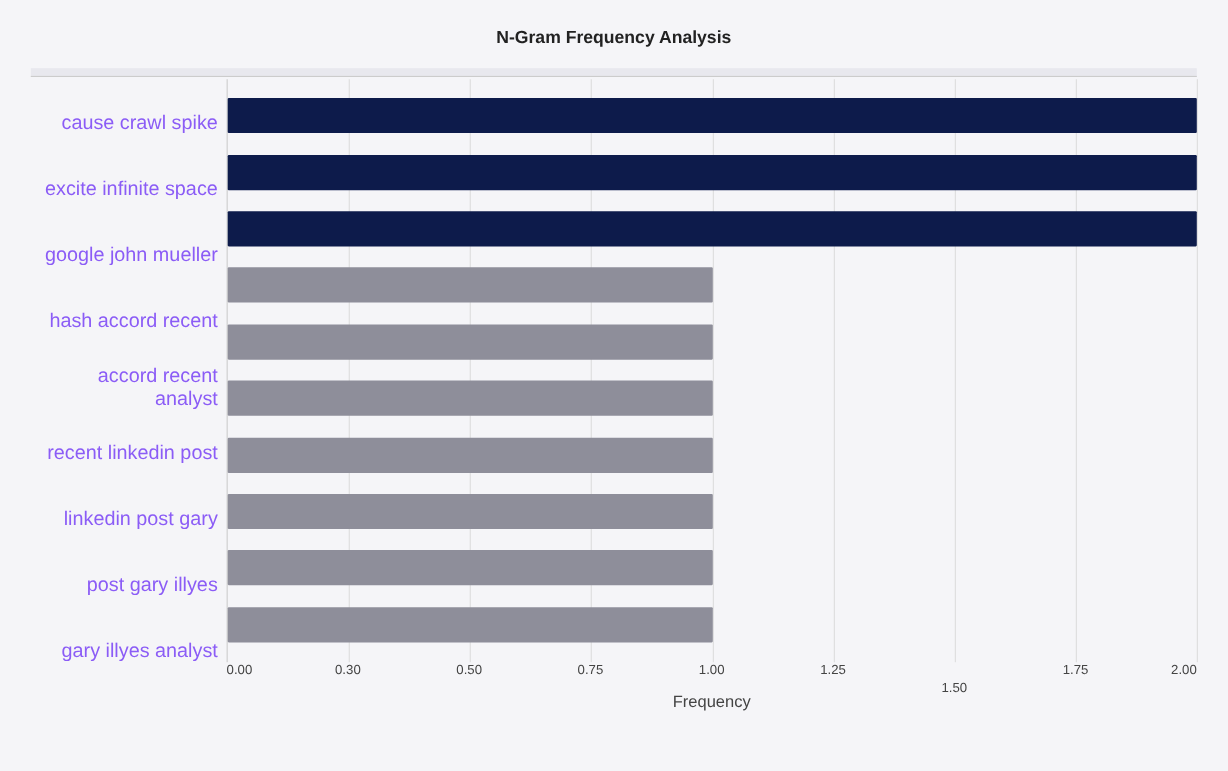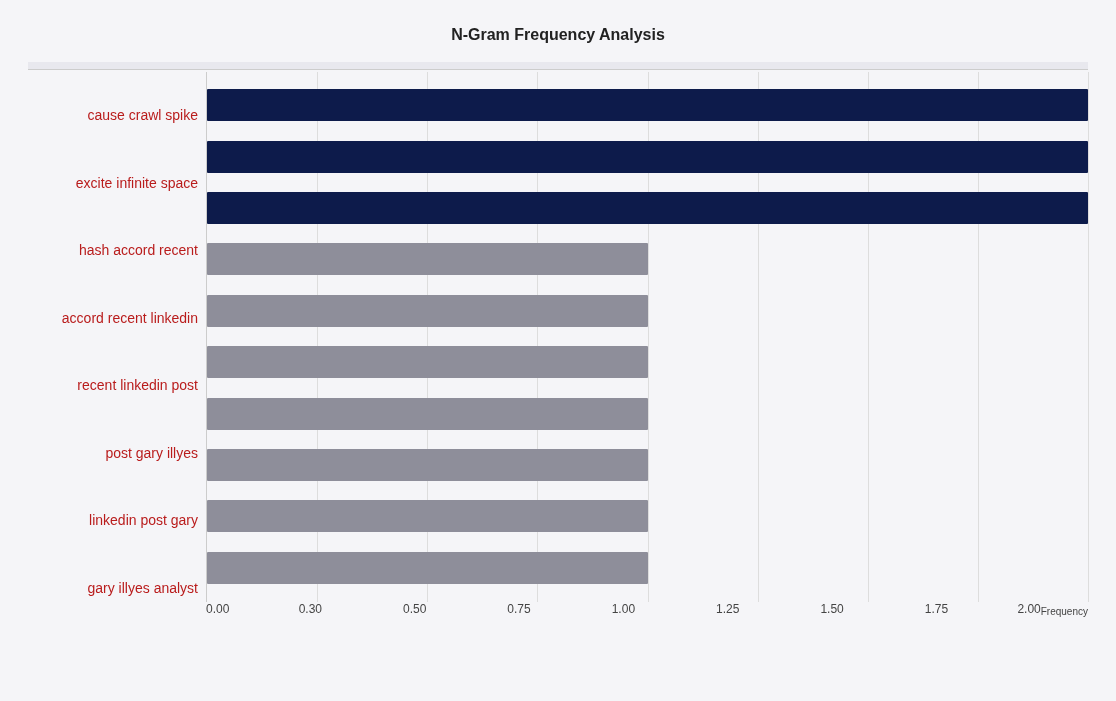--- a/index.html
+++ b/index.html
@@ -35,22 +35,22 @@
     .y-labels {
       display: flex;
       flex-direction: column;
       justify-content: space-around;
       width: 178px;
       padding-right: 8px;
       padding-top: 10px;
       padding-bottom: 30px;
     }
     .y-label {
-      font-size: 14px;
-      color: #b91c1c;
+      font-size: 18px;
+      color: #8b5cf6;
       text-align: right;
       height: 50px;
       display: flex;
       align-items: center;
       justify-content: flex-end;
     }
     .bars-and-xaxis {
       flex: 1;
       display: flex;
       flex-direction: column;
@@ -90,34 +90,35 @@
     .bar-dark {
       background: #0d1b4b;
     }
     .bar-gray {
       background: #8e8e9a;
     }
     .x-axis {
       height: 50px;
       position: relative;
       display: flex;
+      flex-direction: column;
     }
     .x-ticks-container {
       position: relative;
       width: 100%;
     }
     .x-tick-item {
       position: absolute;
       font-size: 12px;
       color: #444;
       transform: translateX(-50%);
     }
     .x-axis-label {
       text-align: center;
-      font-size: 10px;
+      font-size: 15px;
       color: #444;
       margin-top: 4px;
     }
     .top-border {
       height: 8px;
       background: #e8e8ee;
       border-bottom: 1px solid #ccc;
       margin-bottom: 2px;
     }
   </style>
@@ -126,25 +127,26 @@
 
 <div class="chart-container">
   <div class="chart-title">N-Gram Frequency Analysis</div>
 
   <div class="top-border"></div>
 
   <div class="chart-area">
     <div class="y-labels" id="y-labels">
         <div class="y-label">cause crawl spike</div>
         <div class="y-label">excite infinite space</div>
+        <div class="y-label">google john mueller</div>
         <div class="y-label">hash accord recent</div>
-        <div class="y-label">accord recent linkedin</div>
+        <div class="y-label">accord recent analyst</div>
         <div class="y-label">recent linkedin post</div>
+        <div class="y-label">linkedin post gary</div>
         <div class="y-label">post gary illyes</div>
-        <div class="y-label">linkedin post gary</div>
         <div class="y-label">gary illyes analyst</div>
       </div>
 
     <div class="bars-and-xaxis">
       <div class="grid-and-bars" id="grid-and-bars">
           <div class="grid-line" style="left: 100%;"></div>
           <div class="grid-line" style="left: 87.5%;"></div>
           <div class="grid-line" style="left: 75%;"></div>
           <div class="grid-line" style="left: 62.5%;"></div>
           <div class="grid-line" style="left: 50%;"></div>
@@ -187,21 +189,21 @@
           </div>
       </div>
       <div class="x-axis">
         <div class="x-ticks-container" id="x-ticks-container" style="position:relative;height:24px;">
             <div class="x-tick-item" style="left: 0%; top: 0px; transform: translateX(0%);">0.00</div>
             <div class="x-tick-item" style="left: 12.5%; top: 0px;">0.30</div>
             <div class="x-tick-item" style="left: 25%; top: 0px;">0.50</div>
             <div class="x-tick-item" style="left: 37.5%; top: 0px;">0.75</div>
             <div class="x-tick-item" style="left: 50%; top: 0px;">1.00</div>
             <div class="x-tick-item" style="left: 62.5%; top: 0px;">1.25</div>
-            <div class="x-tick-item" style="left: 75%; top: 0px;">1.50</div>
+            <div class="x-tick-item" style="left: 75%; top: 16px;">1.50</div>
             <div class="x-tick-item" style="left: 87.5%; top: 0px; text-align: center;">1.75</div>
             <div class="x-tick-item" style="left: 100%; top: 0px; transform: translateX(-100%);">2.00</div>
           </div>
         <div class="x-axis-label">Frequency</div>
       </div>
     </div>
   </div>
 </div>
 
 </body></html>

